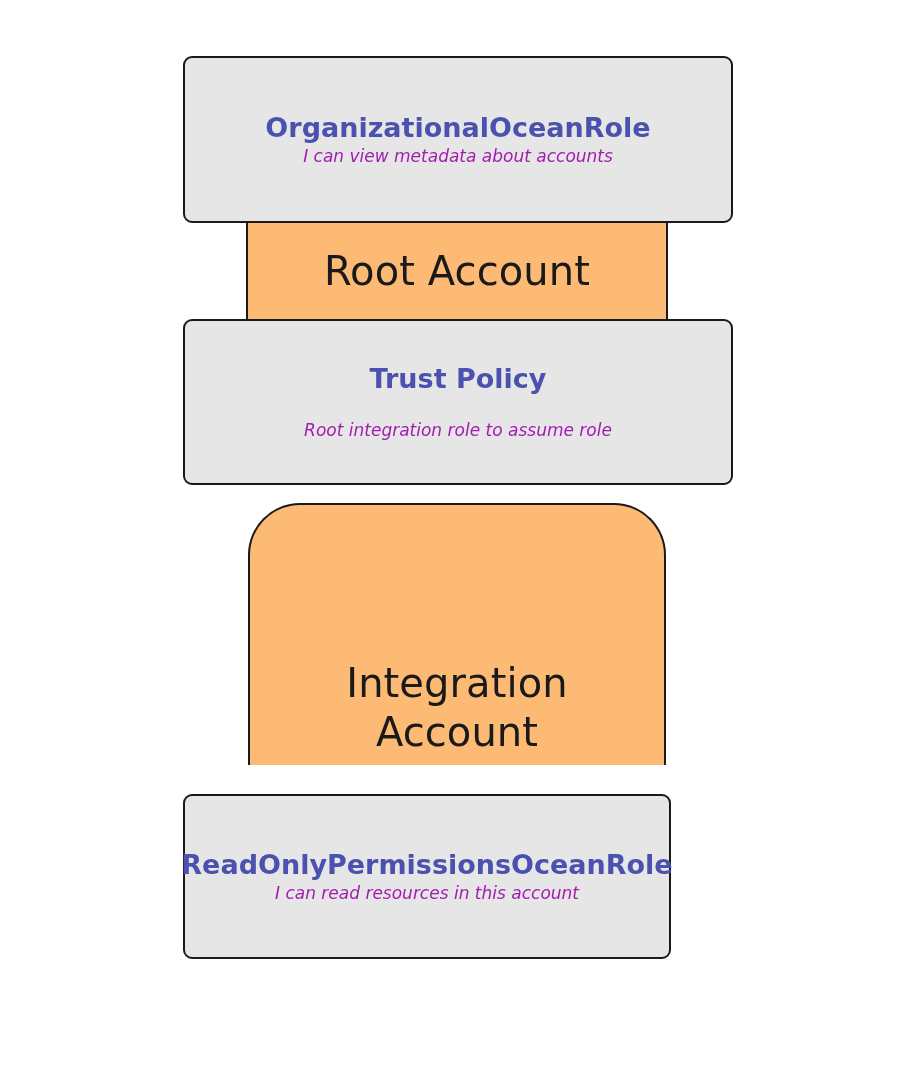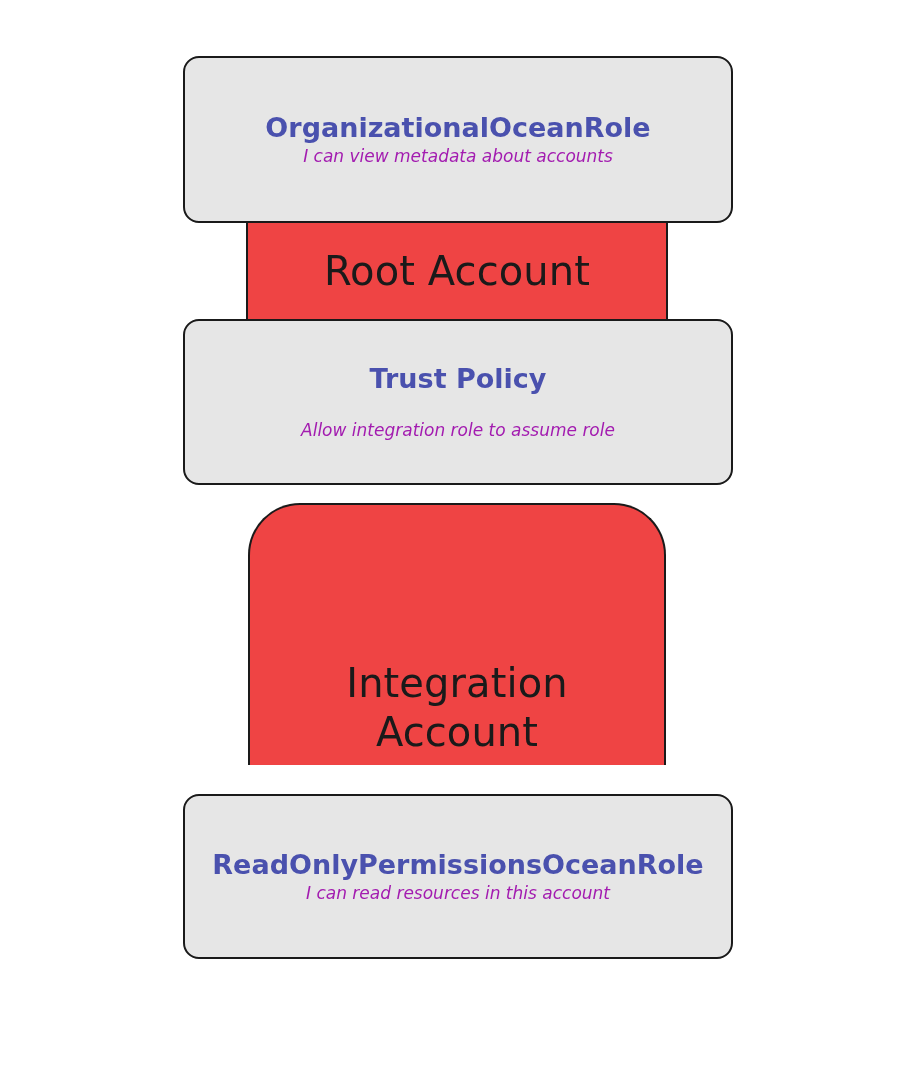--- a/index.html
+++ b/index.html
@@ -20,21 +20,21 @@
     left: 0;
     top: 0;
     width: 915px;
     height: 1092px;
     background: #ffffff;
   }
 
   
   .account-container {
     position: absolute;
-    background: #ef4444;
+    background: #fdba74;
     box-sizing: border-box;
     border-left: 2px solid #1a1a1a;
     border-right: 2px solid #1a1a1a;
     display: flex;
     align-items: center;
     justify-content: center;
     text-align: center;
   }
   .account-container.root-account {
     left: 246px;
@@ -62,21 +62,21 @@
     letter-spacing: 0.1px;
     white-space: pre-line;
   }
 
   
   .role-box {
     position: absolute;
     box-sizing: border-box;
     background: #e6e6e6;
     border: 2px solid #1a1a1a;
-    border-radius: 16px;
+    border-radius: 9px;
     display: flex;
     flex-direction: column;
     align-items: center;
     justify-content: center;
     text-align: center;
     padding: 6px 14px;
   }
   .role-box .role-title {
     font-weight: 700;
     font-size: 27px;
@@ -88,39 +88,39 @@
   .role-box .role-desc {
     font-style: italic;
     font-size: 17px;
     color: #a31cb0;
     line-height: 1.16;
     white-space: nowrap;
   }
 
   #box-org-role     { left: 183px; top: 56px;  width: 550px; height: 167px; }
   #box-trust-policy { left: 183px; top: 319px; width: 550px; height: 166px; gap: 24px; }
-  #box-readonly-role{ left: 183px; top: 794px; width: 550px; height: 165px; }
+  #box-readonly-role{ left: 183px; top: 794px; width: 488px; height: 165px; }
 </style>
 </head>
 <body>
 
 <div id="canvas">
 
   <div class="account-container root-account">
     <span class="account-label">Root Account</span>
   </div>
 
   <div class="role-box" id="box-org-role">
     <div class="role-title">OrganizationalOceanRole</div>
     <div class="role-desc">I can view metadata about accounts</div>
   </div>
 
   <div class="role-box" id="box-trust-policy">
     <div class="role-title">Trust Policy</div>
-    <div class="role-desc">Allow integration role to assume role</div>
+    <div class="role-desc">Root integration role to assume role</div>
   </div>
 
   <div class="account-container integration-account">
     <span class="account-label">Integration
 Account</span>
   </div>
 
   <div class="role-box" id="box-readonly-role">
     <div class="role-title">ReadOnlyPermissionsOceanRole</div>
     <div class="role-desc">I can read resources in this account</div>

